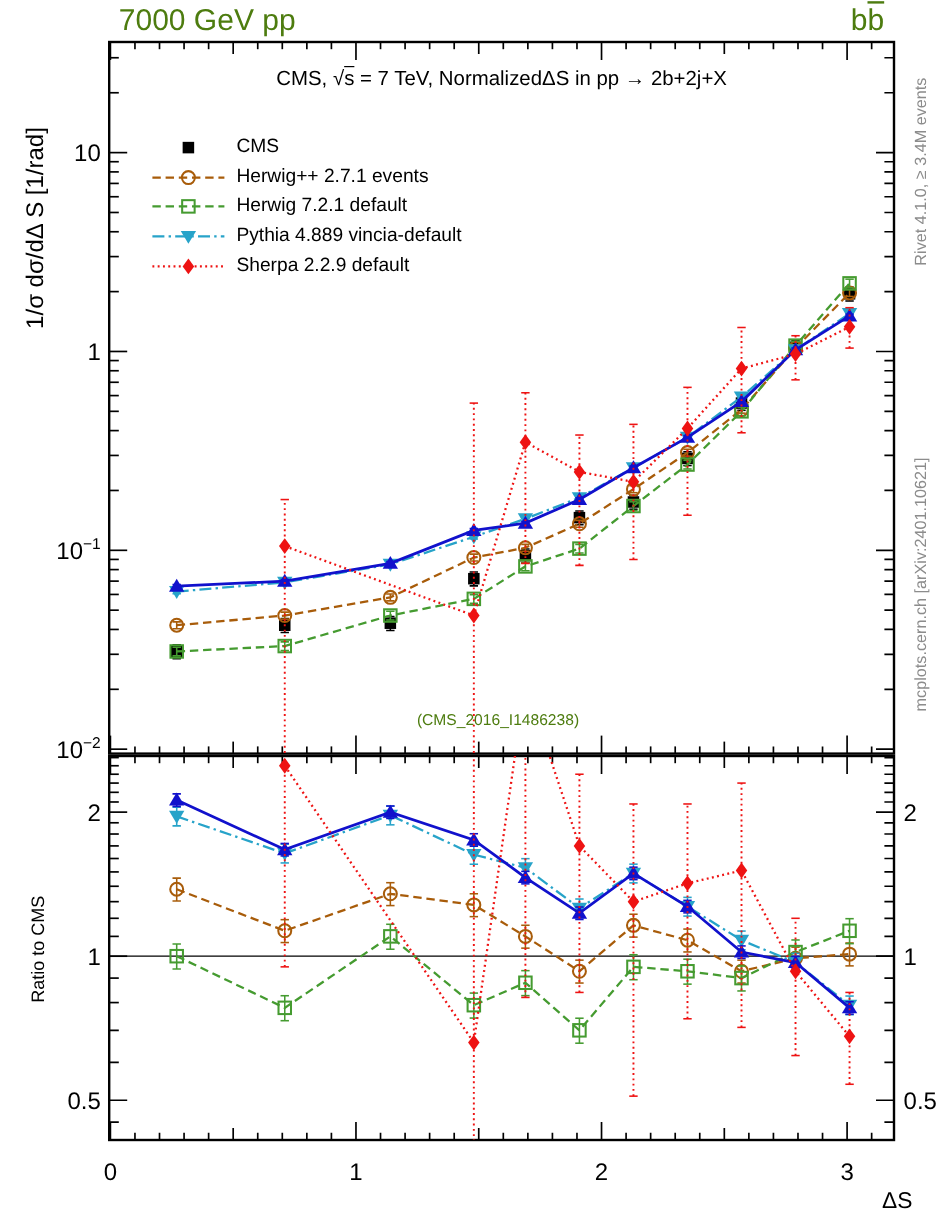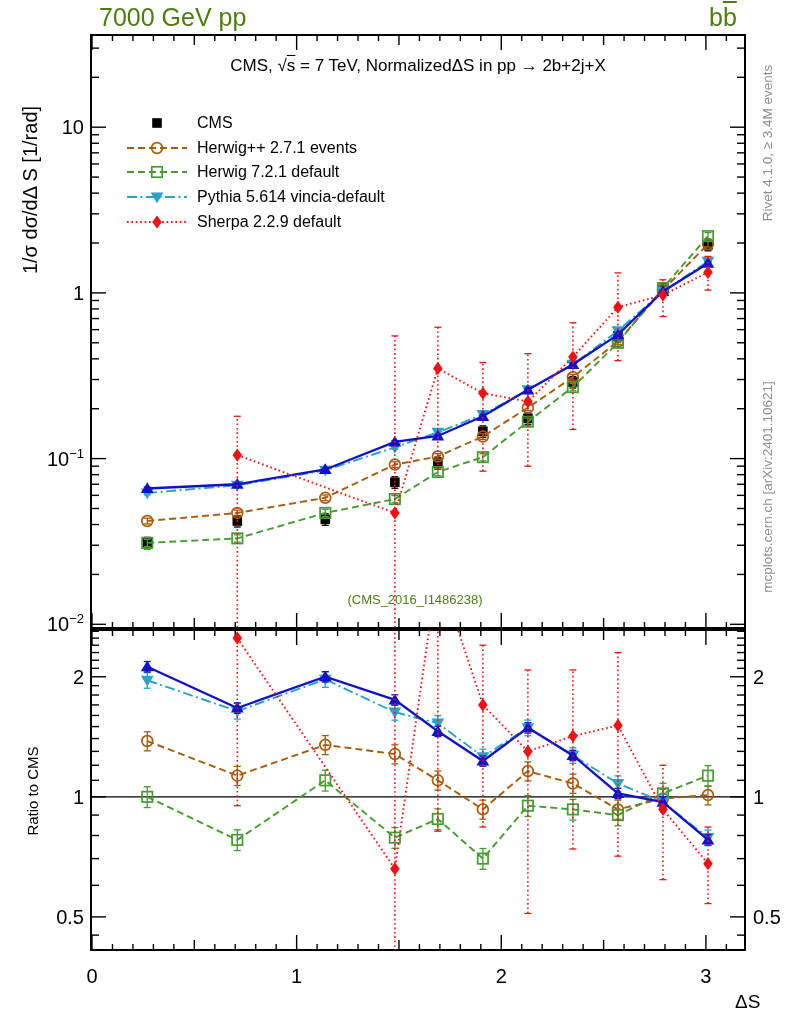--- a/index.html
+++ b/index.html
@@ -826,21 +826,21 @@
         </svg>
       <span class="legend-label">Herwig 7.2.1 default</span>
     </div>
     <div class="legend-row">
       <svg class="lg" width="62" height="18">
           <g>
             <line x1="1" y1="9" x2="61" y2="9" stroke="#27a3c9" stroke-width="1.9" stroke-dasharray="10,3.5,2,3.5"></line>
             <path d="M 31 15.2 L 37.4 4.4 L 24.6 4.4 Z" fill="#27a3c9"></path>
           </g>
         </svg>
-      <span class="legend-label">Pythia 5.614 vincia-default</span>
+      <span class="legend-label">Pythia 4.889 vincia-default</span>
     </div>
     <div class="legend-row">
       <svg class="lg" width="62" height="18">
           <g>
             <line x1="1" y1="9" x2="61" y2="9" stroke="#ee1313" stroke-width="1.9" stroke-dasharray="1.6,2.8"></line>
             <path d="M 31 2.4000000000000004 L 35.8 9 L 31 15.6 L 26.2 9 Z" fill="#ee1313"></path>
           </g>
         </svg>
       <span class="legend-label">Sherpa 2.2.9 default</span>
     </div>

